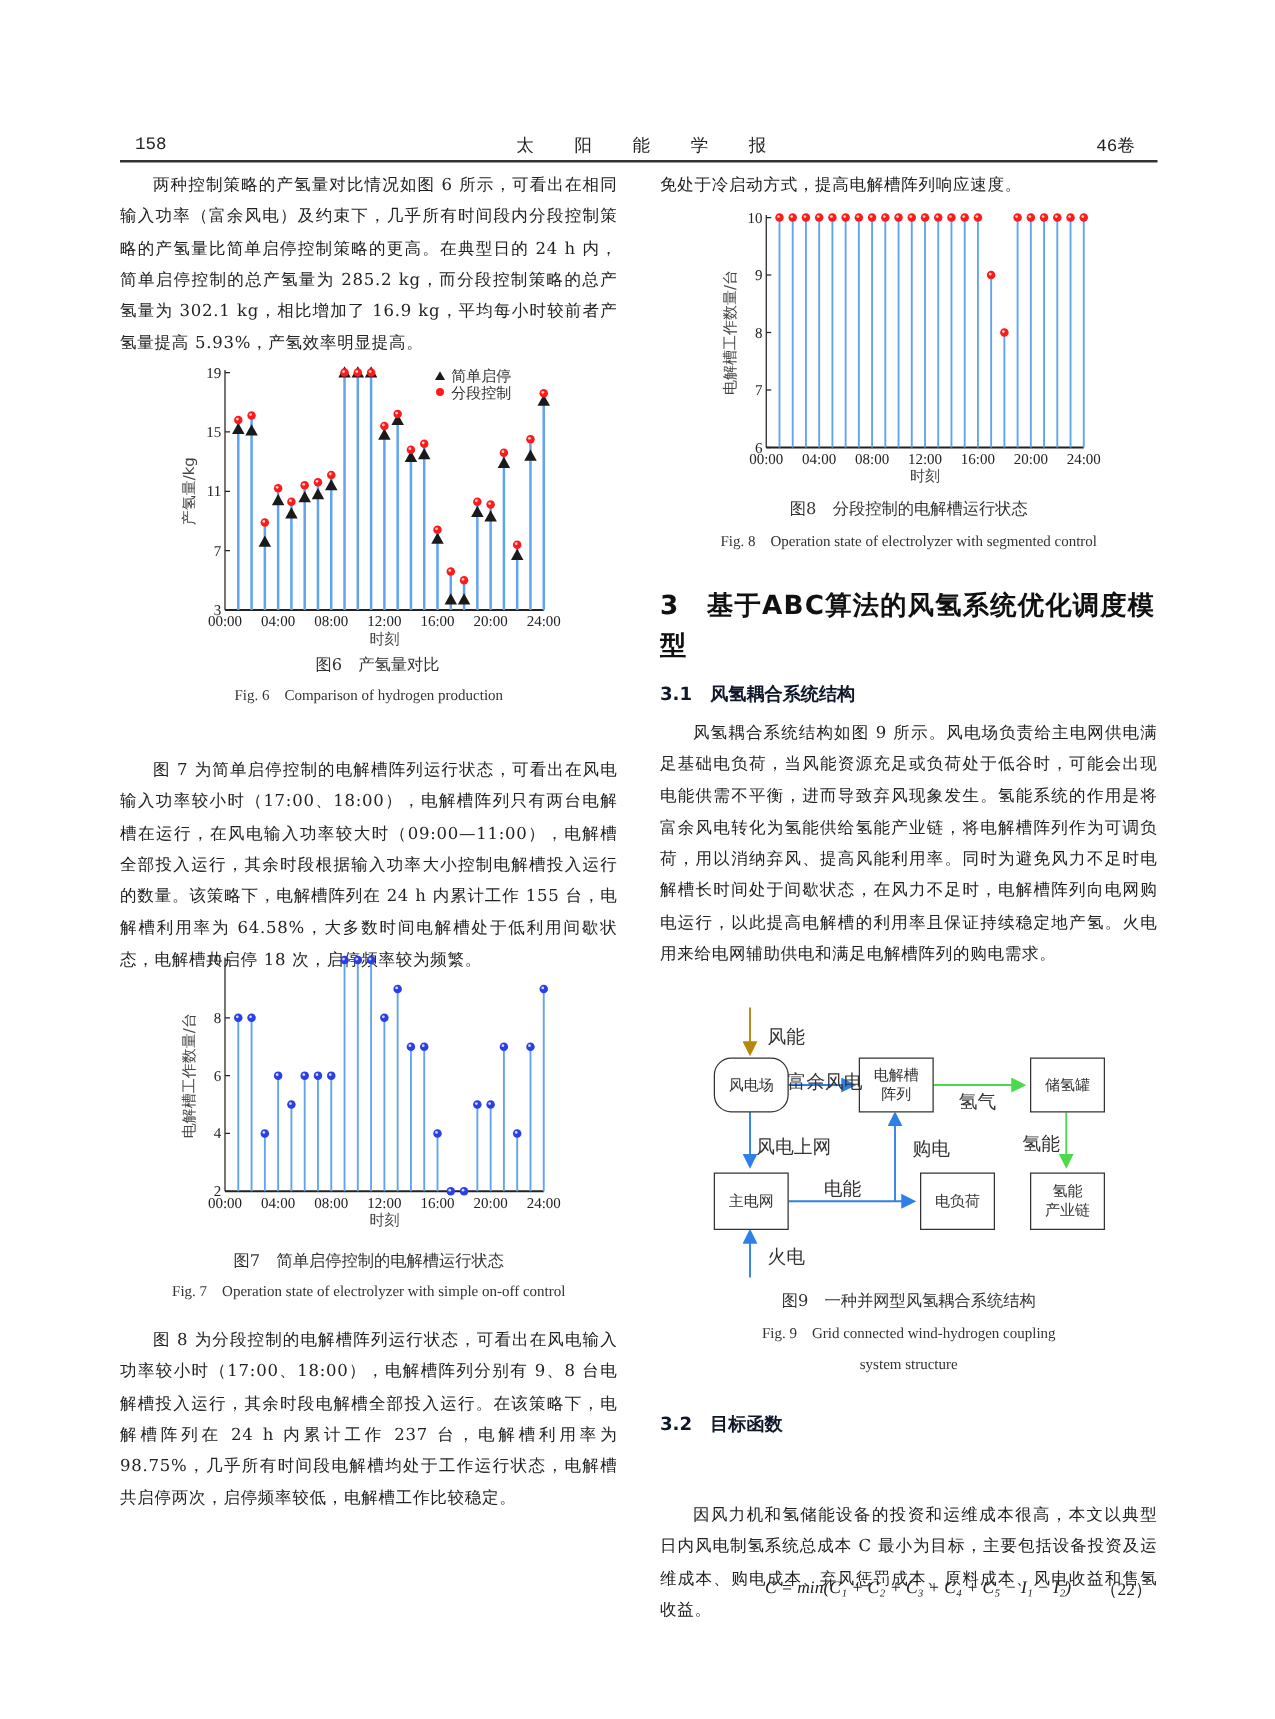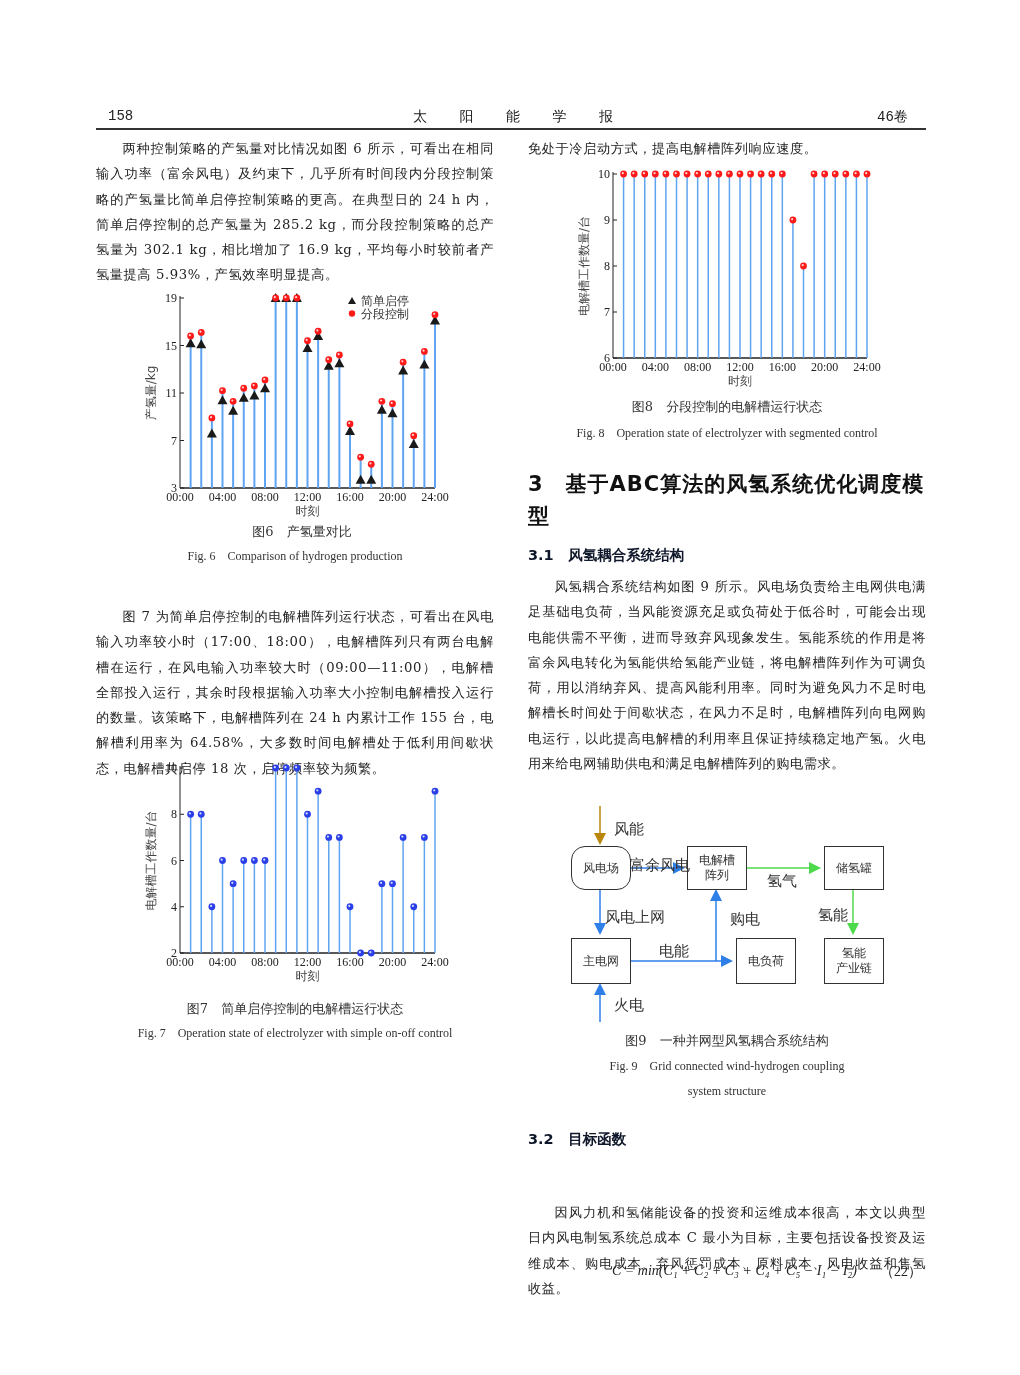--- a/index.html
+++ b/index.html
@@ -259,20 +259,21 @@
     <circle cx="282.95" cy="145.95" r="1.1" fill="#fff" opacity="0.8"></circle>
     <circle cx="294.375" cy="77.375" r="3.4" fill="#2a3fe8"></circle>
     <circle cx="293.575" cy="76.575" r="1.1" fill="#fff" opacity="0.8"></circle>
     <circle cx="305" cy="31.125" r="3.4" fill="#2a3fe8"></circle>
     <circle cx="304.2" cy="30.325" r="1.1" fill="#fff" opacity="0.8"></circle>
   </svg>
 <div class="cap-cn" style="left:96px;top:1000px;width:398px;">图7　简单启停控制的电解槽运行状态</div>
 <div class="cap-en" style="left:96px;top:1025px;width:398px;">Fig. 7　Operation state of electrolyzer with simple on-off control</div>
 
 <div class="para" style="left:96px;top:1060px;width:398px;">
+  <p>图 8 为分段控制的电解槽阵列运行状态，可看出在风电输入功率较小时（17:00、18:00），电解槽阵列分别有 9、8 台电解槽投入运行，其余时段电解槽全部投入运行。在该策略下，电解槽阵列在 24 h 内累计工作 237 台，电解槽利用率为 98.75%，几乎所有时间段电解槽均处于工作运行状态，电解槽共启停两次，启停频率较低，电解槽工作比较稳定。</p>
 </div>
 
 <div class="para" style="left:528px;top:136px;width:398px;">
   <p class="noindent">免处于冷启动方式，提高电解槽阵列响应速度。</p>
 </div>
 
 <svg class="abs" id="fig8" style="left:565px;top:162px;" width="330" height="230">
     <line x1="48" y1="10" x2="48" y2="196" stroke="#222" stroke-width="1"></line>
     <line x1="48" y1="196" x2="302" y2="196" stroke="#222" stroke-width="1.5"></line>
     <line x1="48" y1="196" x2="52" y2="196" stroke="#222"></line>

